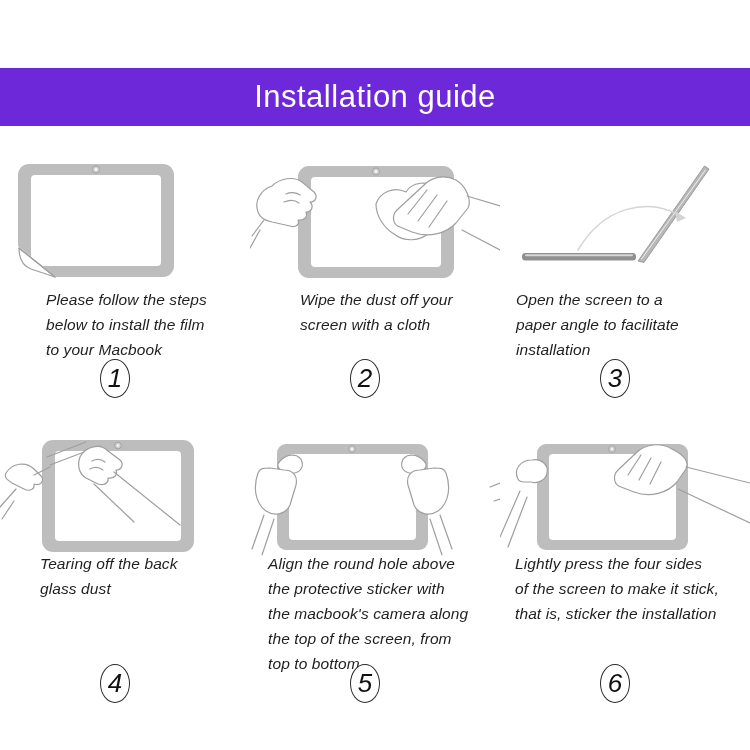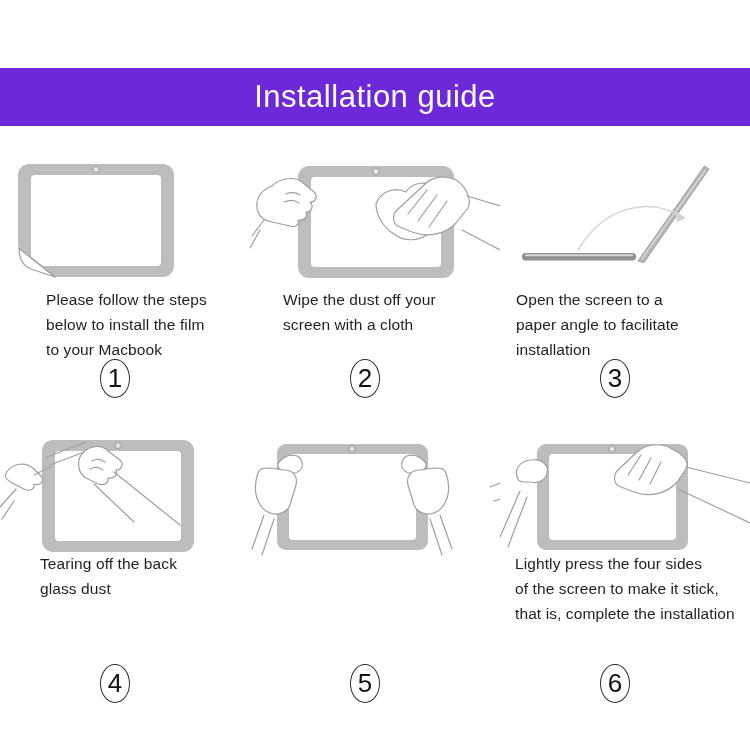--- a/index.html
+++ b/index.html
@@ -5,33 +5,33 @@
   html,body{margin:0;padding:0;}
   body{background:#ffffff;font-family:"Liberation Sans","DejaVu Sans",sans-serif;}
   .page{position:relative;width:750px;height:750px;background:#ffffff;overflow:hidden;}
 
   .banner{position:absolute;top:45px;left:0;width:750px;height:58px;background:#6d28d9;
           display:flex;align-items:center;justify-content:center;margin-top:23px;}
   .banner h1{margin:0;font-size:31px;font-weight:400;color:#ffffff;letter-spacing:.5px;}
 
   .grid{position:absolute;top:103px;left:0;width:750px;height:647px;
         display:grid;grid-template-columns:250px 250px 250px;grid-template-rows:317px 330px;}
-  .step{position:relative;}
+  .step{position:relative;font-style:italic;}
 
   .illus{position:absolute;left:0;width:250px;height:135px;}
   .row1 .illus{top:47px;}
   .row2 .illus{top:7px;}
   .illus svg{display:block;width:250px;height:135px;}
 
   .caption{position:absolute;margin:0;white-space:pre-line;font-size:15.5px;line-height:25px;
            color:#1f1f1f;letter-spacing:.1px;}
   .row1 .caption{top:184px;}
   .row2 .caption{top:131px;}
   .step:nth-child(1) .caption{left:46px;}
-  .step:nth-child(2) .caption{left:33px;}
+  .step:nth-child(2) .caption{left:50px;}
   .step:nth-child(3) .caption{left:16px;}
   .step:nth-child(4) .caption{left:40px;}
   .step:nth-child(5) .caption{left:18px;}
   .step:nth-child(6) .caption{left:15px;}
 
   .step-number{position:absolute;left:0;width:230px;display:flex;justify-content:center;}
   .row1 .step-number{top:256px;}
   .row2 .step-number{top:244px;}
   .num-circle{width:28px;height:37px;border:1.5px solid #2b2b2b;border-radius:50%;
               display:flex;align-items:center;justify-content:center;
@@ -151,20 +151,25 @@
 
           <path class="blob" d="M30,34 C38,25 50,27 52,35 C54,42 47,48 39,46 L31,43 C27,41 27,37 30,34 Z"></path>
           <path class="blob" d="M8,46 C3,60 5,76 16,84 C25,90 36,87 40,78 L46,58 C48,49 43,43 34,43 L20,41 C13,41 10,41 8,46 Z"></path>
           <path class="line" d="M2,122 L14,88 M12,128 L24,92"></path>
 
           <path class="blob" d="M174,34 C166,25 154,27 152,35 C150,42 157,48 165,46 L173,43 C177,41 177,37 174,34 Z"></path>
           <path class="blob" d="M196,46 C201,60 199,76 188,84 C179,90 168,87 164,78 L158,58 C156,49 161,43 170,43 L184,41 C191,41 194,41 196,46 Z"></path>
           <path class="line" d="M202,122 L190,88 M192,128 L180,92 M240,60 L250,56 M244,74 L250,72"></path>
         </svg>
       </div>
+      <p class="caption">Align the round hole above
+the protective sticker with
+the macbook's camera along
+the top of the screen, from
+top to bottom</p>
       <div class="step-number">
         <span class="num-circle">5</span>
       </div>
     </section>
 
     <section class="step row2">
       <div class="illus">
         <svg viewBox="0 0 250 135">
           <rect x="37" y="17" width="151" height="106" rx="9" fill="#bdbdbd"></rect>
           <rect x="49" y="27" width="127" height="86" rx="4" fill="#ffffff"></rect>
@@ -174,20 +179,20 @@
           <path class="blob" d="M18,52 C13,42 21,33 32,33 C41,31 49,38 47,46 C46,53 38,57 31,55 L24,55 C20,55 19,54 18,52 Z"></path>
           <path class="line" d="M0,110 L20,64 M8,120 L27,70"></path>
 
           <path class="blob" d="M172,22 C160,15 145,17 136,26 L118,43 C112,49 114,58 121,60 L134,65 C150,71 168,66 177,55 L186,42 C190,34 182,27 172,22 Z"></path>
           <path class="line" d="M141,28 L128,48 M151,31 L139,53 M161,35 L150,57"></path>
           <path class="line" d="M186,40 L250,56 M178,62 L250,96"></path>
         </svg>
       </div>
       <p class="caption">Lightly press the four sides
 of the screen to make it stick,
-that is, complete the installation</p>
+that is, sticker the installation</p>
       <div class="step-number">
         <span class="num-circle">6</span>
       </div>
     </section>
 
   </div>
 </div>
 
 </body></html>

